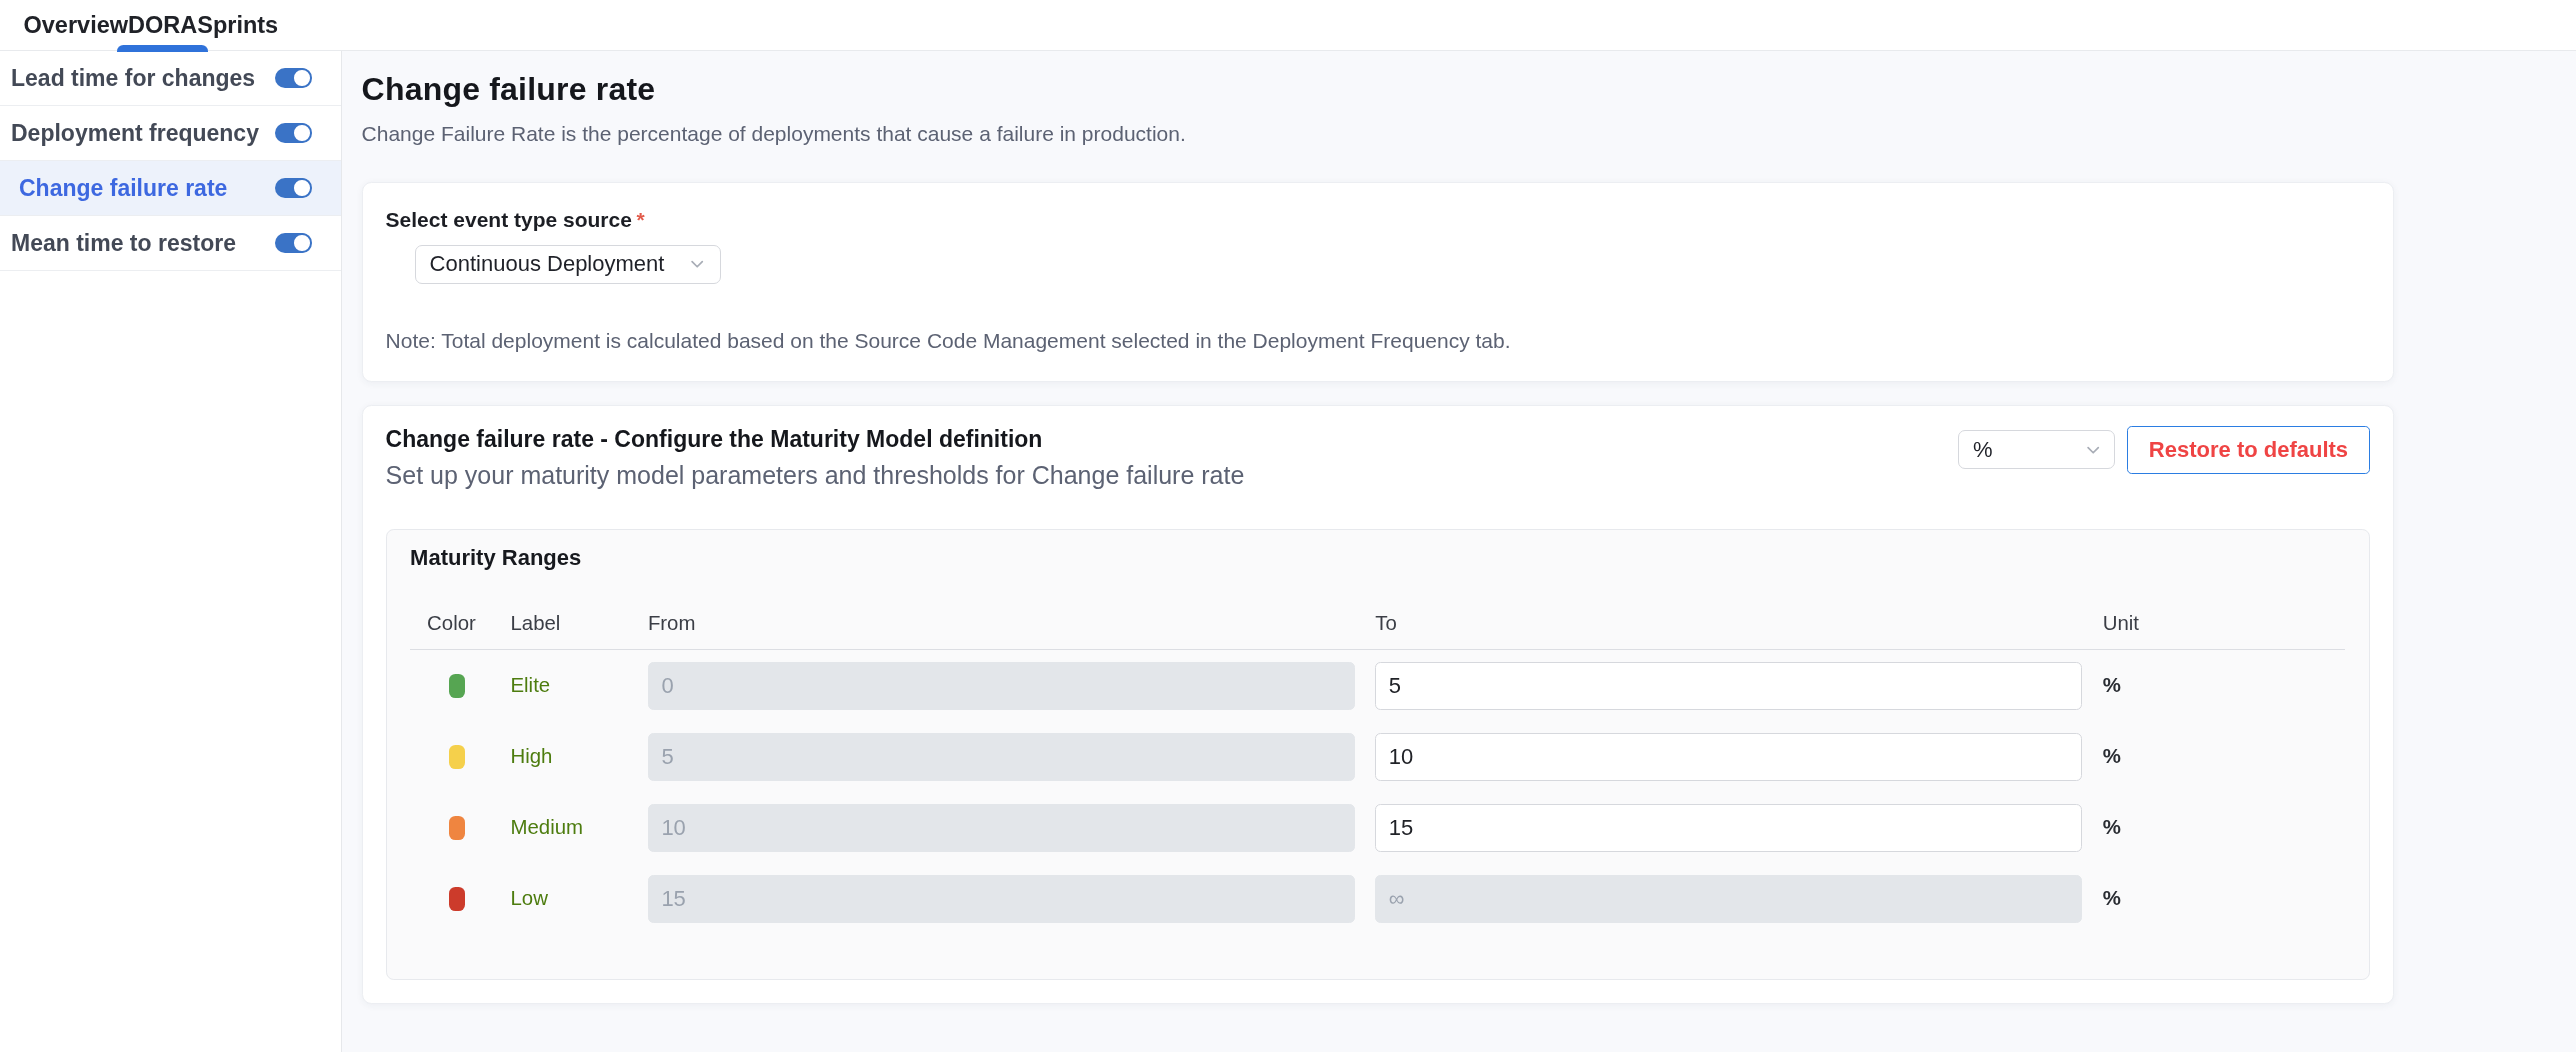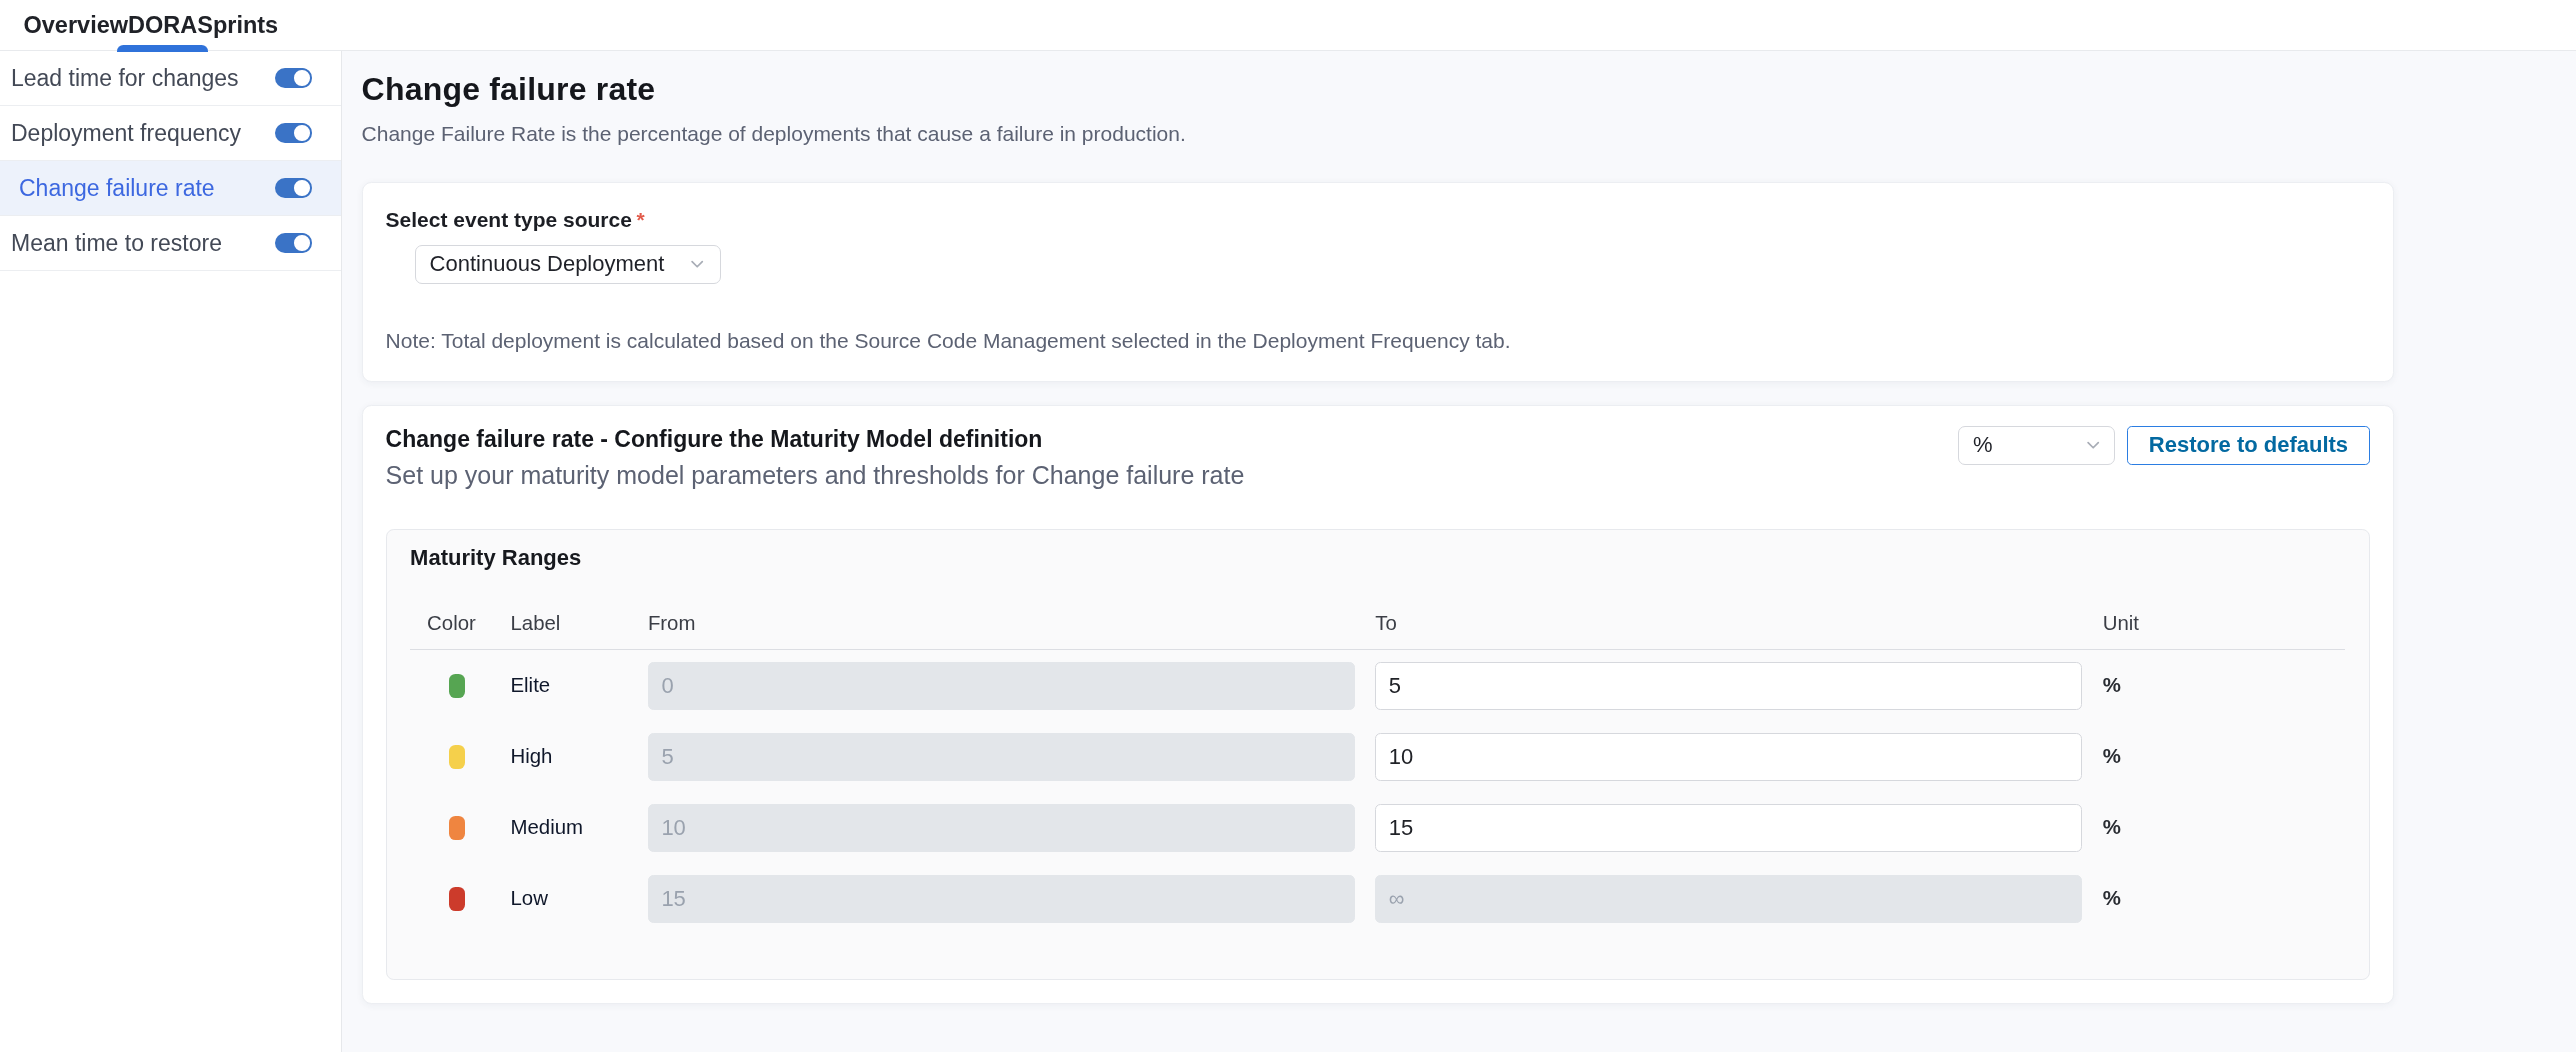--- a/index.html
+++ b/index.html
@@ -23,21 +23,21 @@
   }
   
   .layout{display:flex;height:1001px;}
   .sidebar{
     width:342px;min-width:342px;background:#fff;border-right:1.6px solid #e6e8eb;
     box-sizing:border-box;
   }
   .side-item{
     height:55px;display:flex;align-items:center;justify-content:space-between;
     padding:0 30px 0 11px;border-bottom:0.8px solid #eceef1;cursor:pointer;
-    font-size:23px;font-weight:400;color:#434956;box-sizing:border-box;
+    font-size:23px;font-weight:700;color:#434956;box-sizing:border-box;
   }
   .side-item.active{background:#edf2fb;color:#3d68e0;padding-left:19px;}
   .toggle{
     position:relative;width:36px;height:19.6px;border-radius:11px;background:#3a73c6;flex:none;
   }
   .toggle::after{
     content:"";position:absolute;top:0px;right:-0.8px;width:19.6px;height:19.6px;border-radius:50%;
     background:#fff;border:2px solid #3a73c6;box-sizing:border-box;
   }
   
@@ -67,40 +67,40 @@
   .mat-title{font-size:23px;font-weight:700;color:#15171c;}
   .mat-sub{margin-top:7.8px;font-size:25px;color:#5c6273;}
   .mat-controls{display:flex;gap:12.5px;align-items:center;}
   .unit-select{
     width:157px;height:39px;border:0.8px solid #d6d8dd;border-radius:7px;background:#fff;
     display:flex;align-items:center;justify-content:space-between;
     padding:0 11px 0 14px;box-sizing:border-box;cursor:pointer;
   }
   .unit-select .val{font-size:22px;color:#1f2128;}
   .restore-btn{
-    height:39px;padding:0 20.4px;background:#fff;border:1.6px solid #2b7de2;border-radius:4.7px;
-    color:#0369a1;font-size:22px;font-weight:700;display:flex;align-items:center;
+    height:48px;padding:0 20.4px;background:#fff;border:1.6px solid #2b7de2;border-radius:4.7px;
+    color:#ef4444;font-size:22px;font-weight:700;display:flex;align-items:center;
     cursor:pointer;box-sizing:border-box;font-family:inherit;
   }
   .panel{
     margin-top:39px;background:#fafafb;border:0.8px solid #e7e9ed;border-radius:7.8px;
     padding:15.7px 23.5px 45px 23.5px;box-sizing:border-box;
   }
   .panel-title{font-size:22px;font-weight:700;color:#17191e;}
   .grid{
     display:grid;grid-template-columns:63px 117px 707px 707px 1fr;column-gap:20.4px;
     align-items:center;padding-left:17px;
   }
   .thead{
     margin-top:41px;padding-bottom:14px;border-bottom:0.8px solid #dcdee3;
     font-size:20.4px;font-weight:500;color:#3b3e46;
   }
   .trow{height:71px;}
   .swatch{width:16.4px;height:23.5px;border-radius:6.3px;display:block;margin-left:22px;}
-  .row-label{font-size:20.4px;color:#0f172a;}
+  .row-label{font-size:20.4px;color:#4d7c0f;}
   .field{
     width:100%;height:48px;border-radius:5.5px;box-sizing:border-box;padding:0 12.5px;
     font-size:22px;font-family:inherit;outline:none;
   }
   .field.editable{background:#fff;border:0.8px solid #d6d8dd;color:#202227;}
   .field.locked{background:#e3e6ea;border:0.8px solid #e3e6ea;color:#9aa2ae;}
   .unit-cell{font-size:20.4px;font-weight:600;color:#2a2d33;}
   .chev{flex:none;}
 </style>
 </head>

